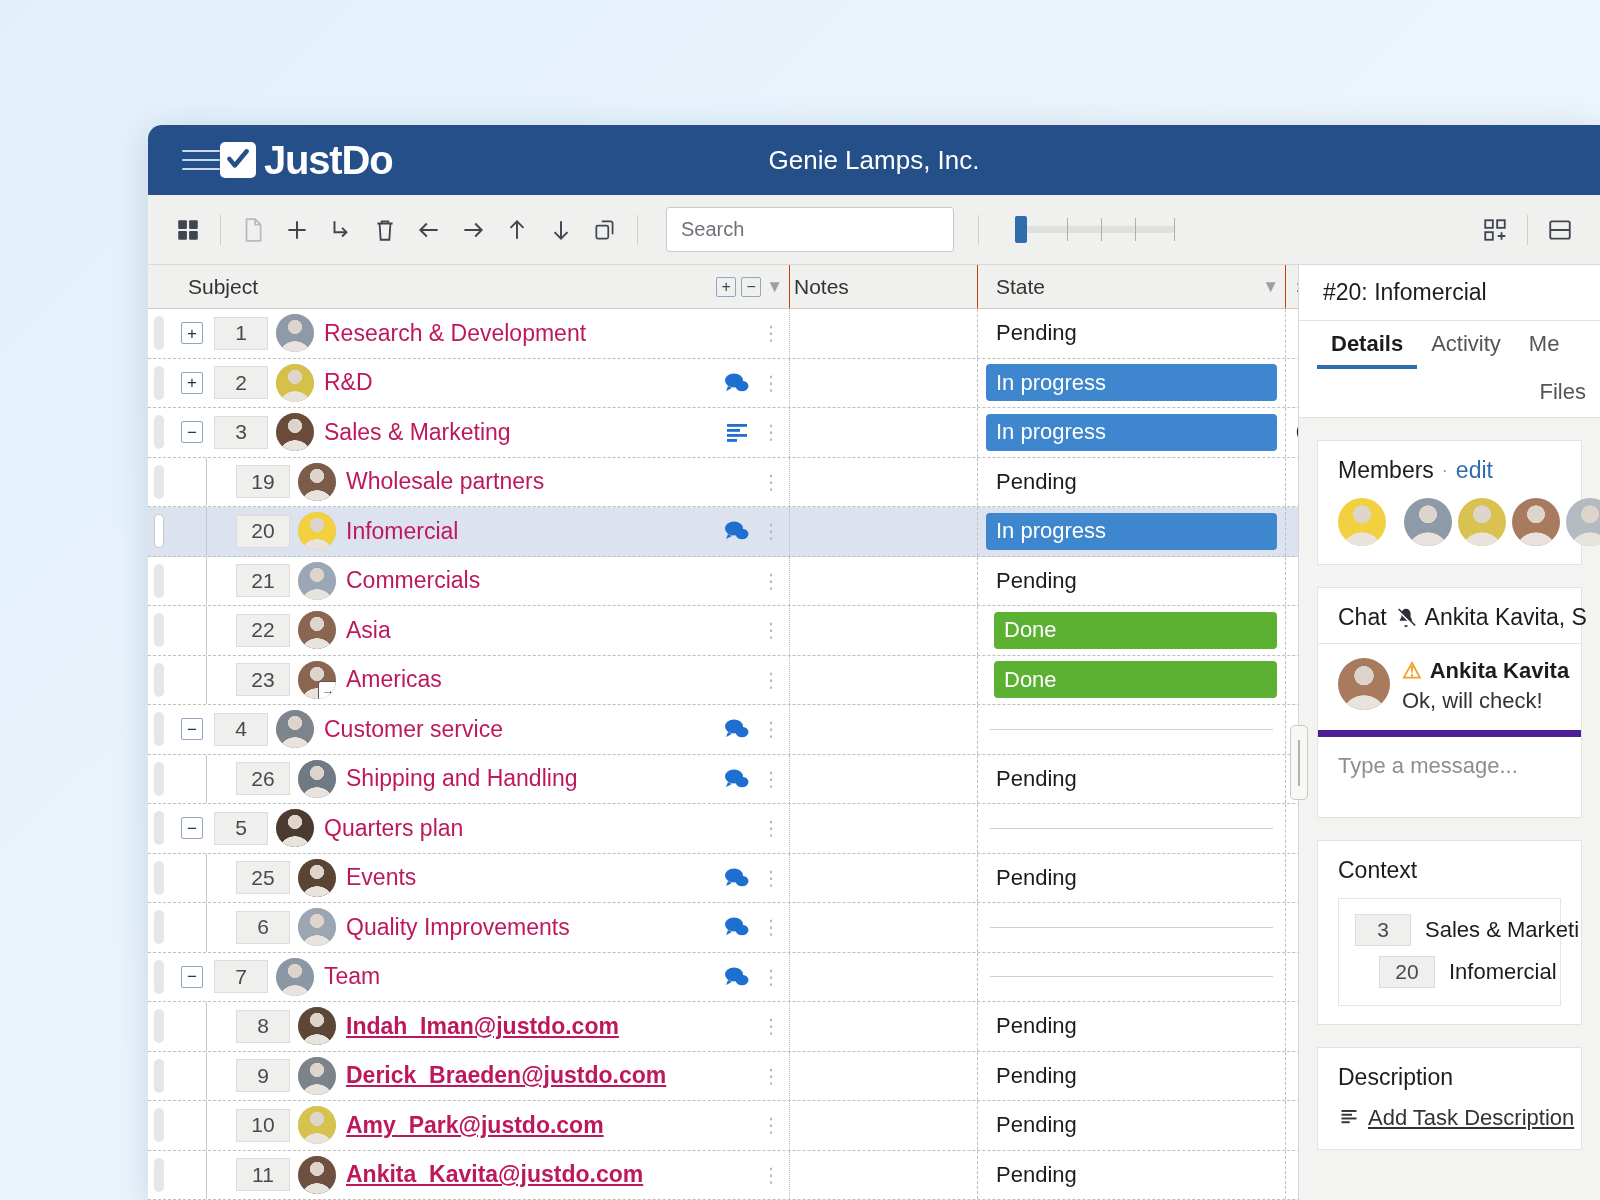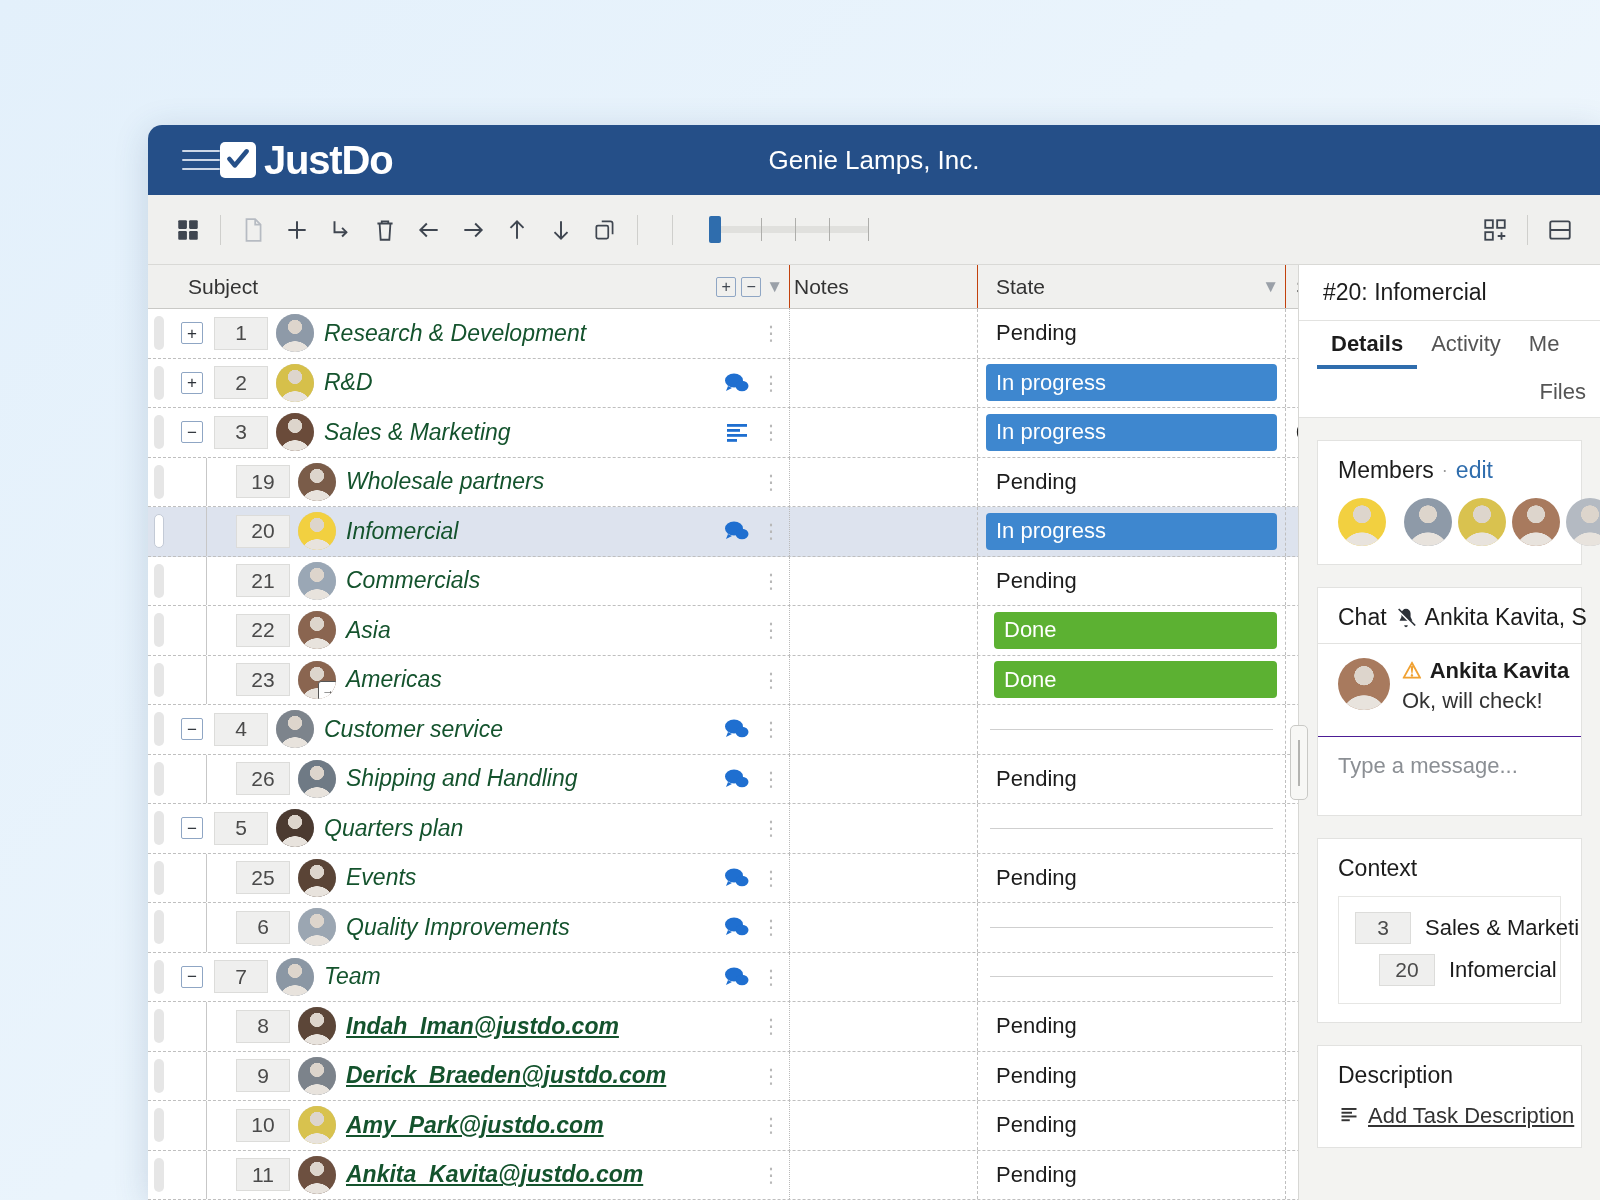--- a/index.html
+++ b/index.html
@@ -153,21 +153,21 @@
     margin-left: 8px; position: relative; overflow: hidden;
     background: #c9ccd1;
   }
   .av-badge {
     position: absolute; left: 20px; top: 20px; width: 20px; height: 20px;
     background: #fff; border: 1px solid #555; border-radius: 3px;
     display: flex; align-items: center; justify-content: center;
     font-size: 13px; color: #333; overflow: hidden;
   }
   .subject-text {
-    margin-left: 10px; font-size: 23px; color: #14532d; white-space: nowrap; font-style: italic;
+    margin-left: 10px; font-size: 23px; color: #be185d; white-space: nowrap;
   }
   .subject-text.link { text-decoration: underline; font-weight: 600; }
   .row-icons {
     position: absolute; right: 8px; display: flex; align-items: center; gap: 12px;
   }
   .chat-bubble { color: #1f6fd0; display: flex; }
   .chat-bubble svg { width: 26px; height: 22px; }
   .desc-icon { color: #1f6fd0; display: flex; }
   .desc-icon svg { width: 24px; height: 20px; }
   .dots { color: #b8b8b8; font-size: 20px; line-height: .5; letter-spacing: 0; }
@@ -212,32 +212,32 @@
     padding: 16px 20px 18px;
   }
   .card-title { font-size: 23px; color: #1c1c1c; display: flex; align-items: center; gap: 8px; }
   .card-title .sep { color: #999; font-size: 18px; }
   .card-title .link { color: #2f6dad; cursor: pointer; }
   .member-row { display: flex; align-items: center; margin-top: 14px; }
   .member-av { width: 48px; height: 48px; border-radius: 50%; overflow: hidden; flex: 0 0 auto; }
   .member-div { width: 1px; height: 42px; background: #d8d8d6; margin: 0 6px; }
   .bell-icon { display: inline-flex; color: #2c3138; }
   .bell-icon svg { width: 22px; height: 22px; }
-  #chat-card { padding-bottom: 8px; }
+  #chat-card { padding-bottom: 16px; }
   .chat-divider { height: 1px; background: #e2e2e0; margin: 12px -20px 0; }
   .chat-msg { display: flex; padding: 14px 0 10px; gap: 12px; }
   .chat-av { width: 52px; height: 52px; border-radius: 50%; overflow: hidden; flex: 0 0 auto; }
   .chat-name {
     font-size: 22px; font-weight: 700; color: #1c1c1c;
     display: flex; align-items: center; gap: 8px; white-space: nowrap;
   }
   .warn-tri { color: #f0a132; font-size: 22px; }
   .chat-body { font-size: 22px; color: #333; margin-top: 4px; white-space: nowrap; }
   .chat-input {
-    border-top: 1px solid #4c1d95; margin: 12px -20px; padding: 16px 20px;
+    border-top: 7px solid #4c1d95; margin: 6px -20px; padding: 16px 20px;
     font-size: 22px; color: #8b8f94;
   }
   .ctx-box { border: 1px solid #e6e6e4; margin-top: 14px; padding: 10px 0 12px; }
   .ctx-row { display: flex; align-items: center; padding: 5px 0 5px 16px; }
   .ctx-row.indent { padding-left: 40px; }
   .ctx-id {
     min-width: 56px; height: 32px; background: #efefee; border: 1px solid #dcdcda;
     display: flex; align-items: center; justify-content: center;
     font-size: 21px; color: #4a4a4a;
   }
@@ -328,20 +328,21 @@
           <path d="M6 14l6 6 6-6"></path>
         </svg>
     </div>
     <div class="tb-icon">
       <svg viewBox="0 0 24 24" fill="none" stroke="currentColor" stroke-width="1.6">
           <path d="M9 4h8a2 2 0 012 2v10"></path>
           <rect x="4" y="8" width="11" height="12" rx="1.5"></rect>
         </svg>
     </div>
     <div class="tb-sep"></div>
+    <input id="search-input" type="text" placeholder="Search" style="">
     <div class="tb-sep" style="margin-left:24px"></div>
     <div id="zoom-slider">
       <div id="zoom-track">
         <div class="zoom-tick" style="left:52px"></div>
         <div class="zoom-tick" style="left:86px"></div>
         <div class="zoom-tick" style="left:120px"></div>
         <div class="zoom-tick" style="left:159px"></div>
         <div id="zoom-handle"></div>
       </div>
     </div>

